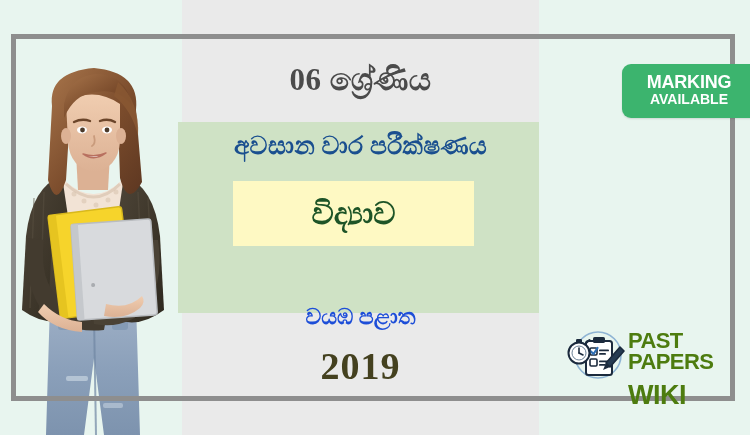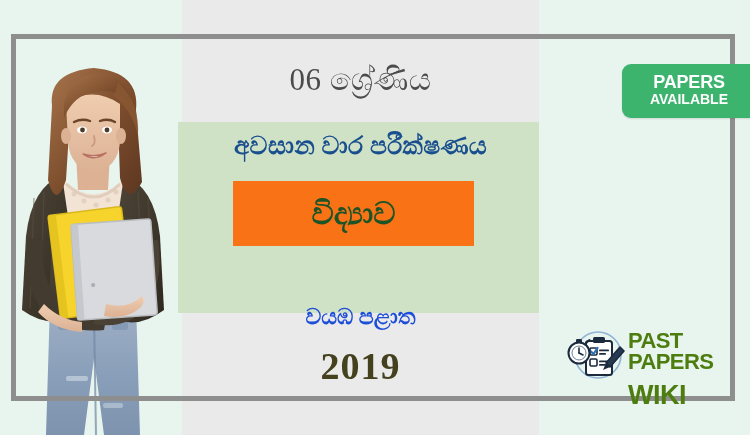--- a/index.html
+++ b/index.html
@@ -71,42 +71,42 @@
   .line {
     position: absolute;
     width: 100%;
     text-align: center;
     white-space: nowrap;
   }
 
   #grade-line {
     top: 62px;
     font-size: 31px;
-    font-weight: 400;
+    font-weight: 700;
     color: #4b4b4b;
     letter-spacing: 0.5px;
     font-family: "Liberation Serif", "DejaVu Sans", serif;
   }
 
   #exam-line {
     top: 132px;
     font-size: 25px;
     font-weight: 700;
     color: #1a4f8f;
     font-family: "Liberation Serif", "DejaVu Sans", serif;
     letter-spacing: 0.3px;
   }
 
   #subject-box {
     position: absolute;
     left: 51px;
     top: 181px;
     width: 241px;
     height: 65px;
-    background: #f97316;
+    background: #fef9c3;
     z-index: 4;
   }
 
   #subject-line {
     position: absolute;
     left: 0;
     top: 0;
     width: 241px;
     height: 65px;
     line-height: 65px;
@@ -312,21 +312,21 @@
     <div id="subject-box">
       <div id="subject-line">විද්‍යාව</div>
     </div>
 
     <div class="line" id="province-line">වයඹ පළාත</div>
 
     <div class="line" id="year-line">2019</div>
   </div>
 
   <div id="ms-badge">
-    <span class="l1">PAPERS</span>
+    <span class="l1">MARKING</span>
     <span class="l3">AVAILABLE</span>
   </div>
 
   <div id="logo">
     <div id="logo-mark">
       <svg width="60" height="58" viewBox="0 0 60 58" xmlns="http://www.w3.org/2000/svg">
         <circle cx="32" cy="28" r="23" fill="none" stroke="#8fb4d4" stroke-width="1.6"></circle>
 
         <rect x="20" y="14" width="26" height="34" rx="2.5" fill="#ffffff" stroke="#1b2a3d" stroke-width="2"></rect>
         <rect x="27" y="10" width="12" height="6" rx="1.6" fill="#1b2a3d"></rect>

